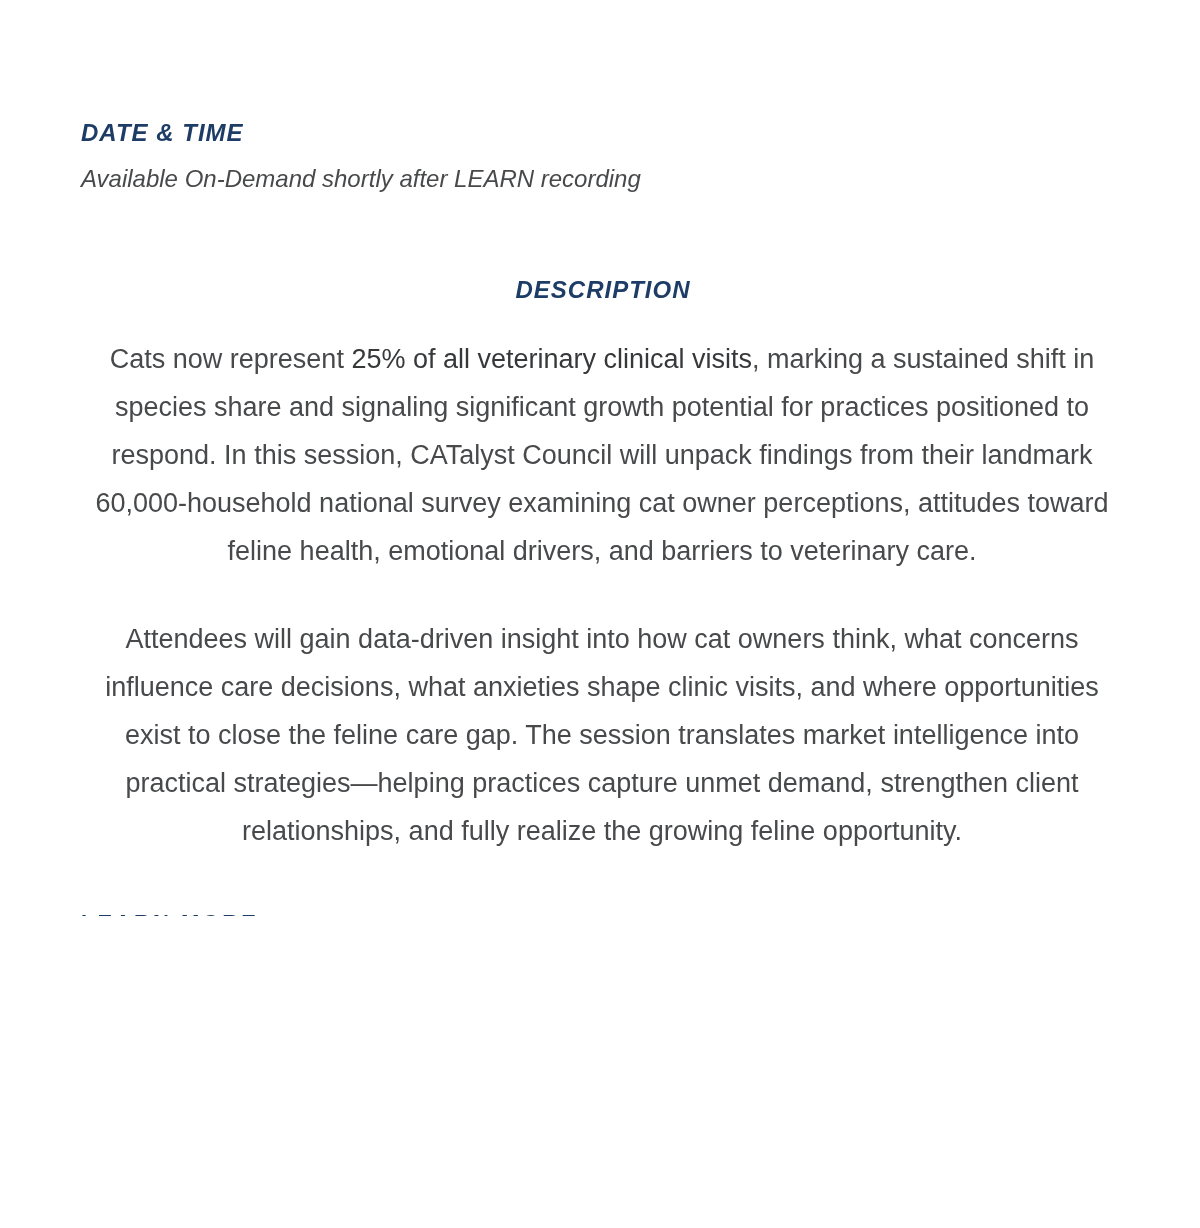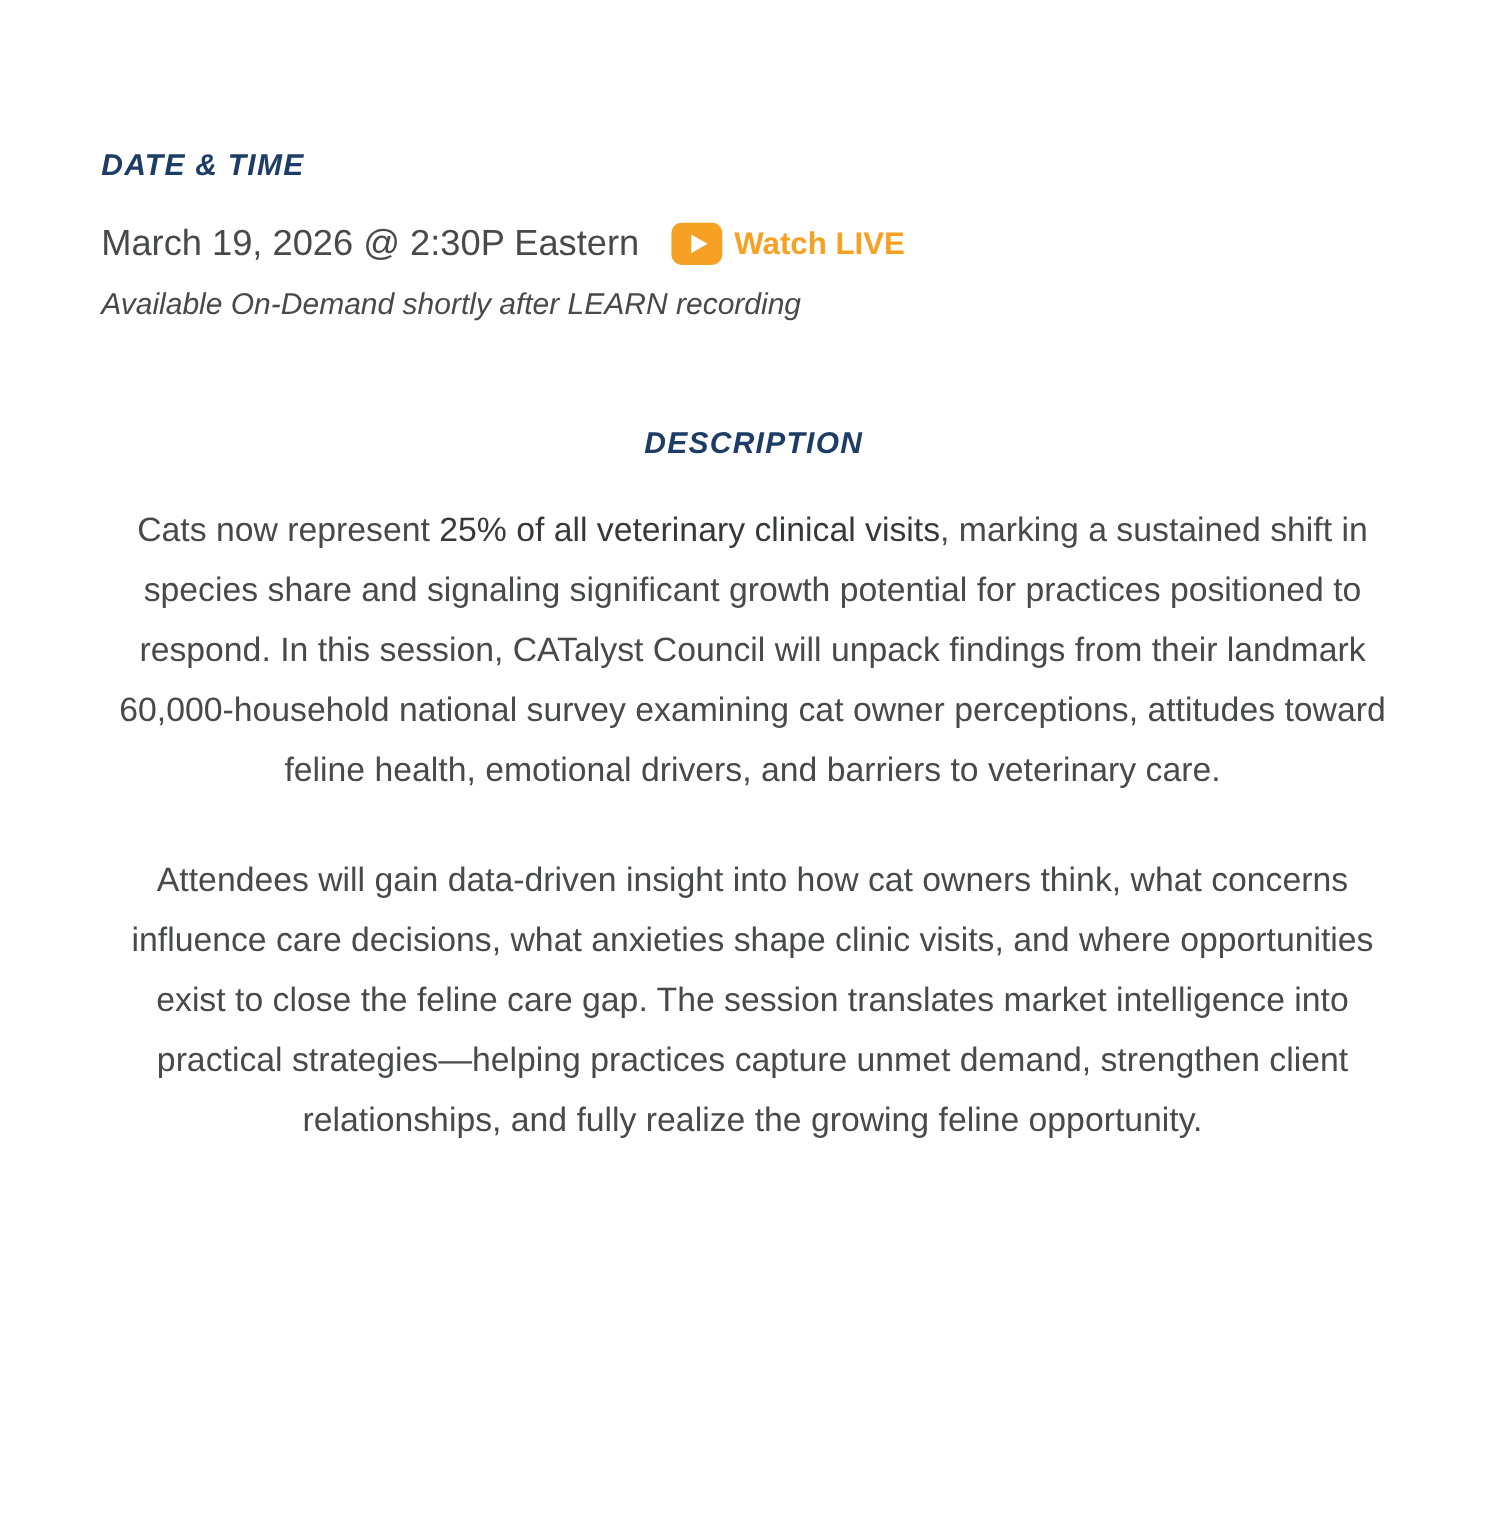--- a/index.html
+++ b/index.html
@@ -91,32 +91,20 @@
   }
   .arrow { display: inline-flex; margin-top: 2px; }
 </style>
 </head>
 <body>
 
 <div class="page">
 
   <section>
     <h3 class="section-heading">DATE &amp; TIME</h3>
-    <div class="date-row">
-      <span class="date-text">March 19, 2026 @ 2:30P Eastern</span>
-      <a class="watch-live" href="#">
-        <span class="play-icon">
-          <svg width="41" height="34" viewBox="0 0 41 34" aria-hidden="true">
-            <rect x="0" y="0" width="41" height="34" rx="9" fill="#f6a124"></rect>
-            <polygon points="16,9.5 29,17 16,24.5" fill="#ffffff"></polygon>
-          </svg>
-        </span>
-        <span class="watch-live-label">Watch LIVE</span>
-      </a>
-    </div>
     <p class="availability">Available On-Demand shortly after LEARN recording</p>
   </section>
 
   <section class="description-section">
     <h3 class="section-heading">DESCRIPTION</h3>
     <p class="para"><span>Cats now represent </span><b>25% of all veterinary clinical visits</b><span>, marking a sustained shift in species share and signaling significant growth potential for practices positioned to respond. In this session, CATalyst Council will unpack findings from their landmark 60,000-household national survey examining cat owner perceptions, attitudes toward feline health, emotional drivers, and barriers to veterinary care.</span></p>
     <p class="para">Attendees will gain data-driven insight into how cat owners think, what concerns influence care decisions, what anxieties shape clinic visits, and where opportunities exist to close the feline care gap. The session translates market intelligence into practical strategies—helping practices capture unmet demand, strengthen client relationships, and fully realize the growing feline opportunity.</p>
   </section>
 
   <a class="learn-more" href="#">

